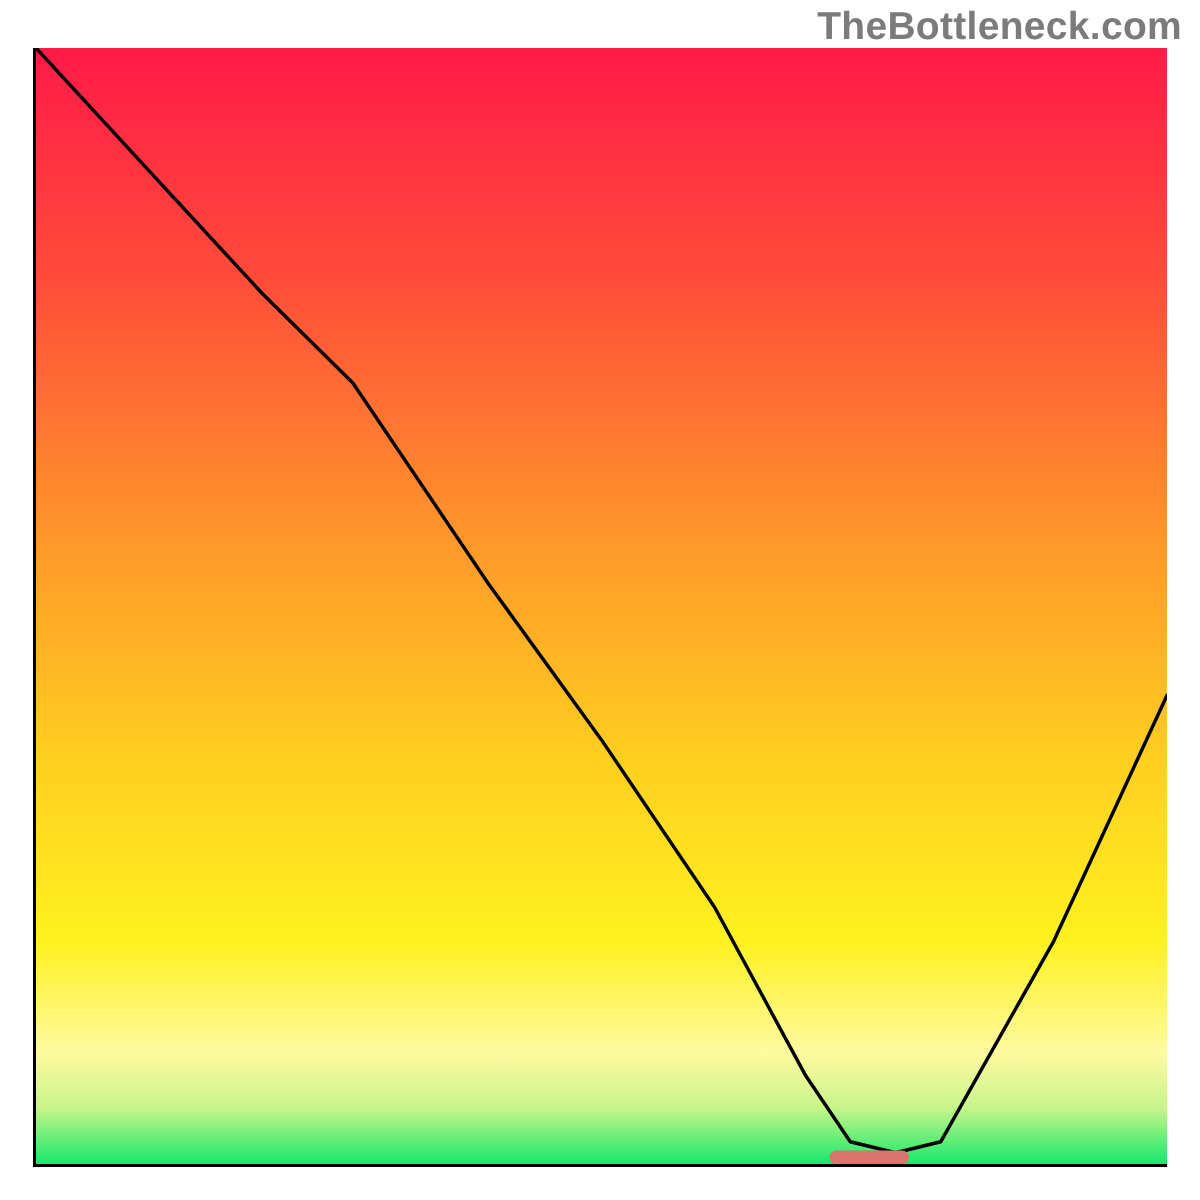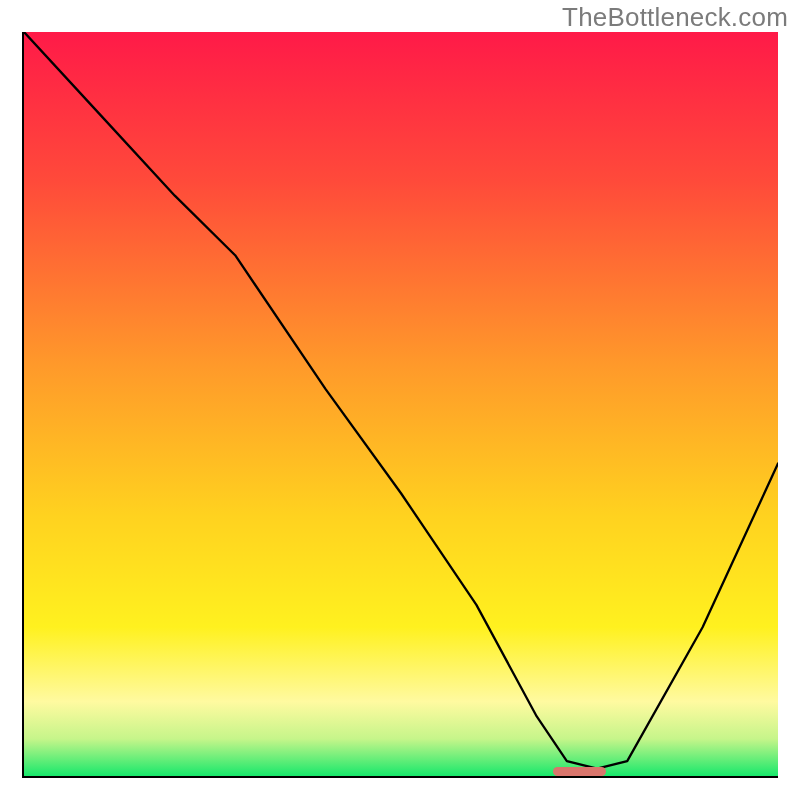--- a/index.html
+++ b/index.html
@@ -14,21 +14,21 @@
   .stage {
     position: relative;
     width: 800px;
     height: 800px;
   }
   .watermark {
     position: absolute;
     top: 2px;
     right: 12px;
     font-size: 26px;
-    font-weight: 400;
+    font-weight: 700;
     color: #7b7b7b;
     letter-spacing: 0.2px;
     user-select: none;
   }
   .plot-frame {
     position: absolute;
     left: 22px;
     top: 32px;
     width: 756px;   
     height: 746px;  

